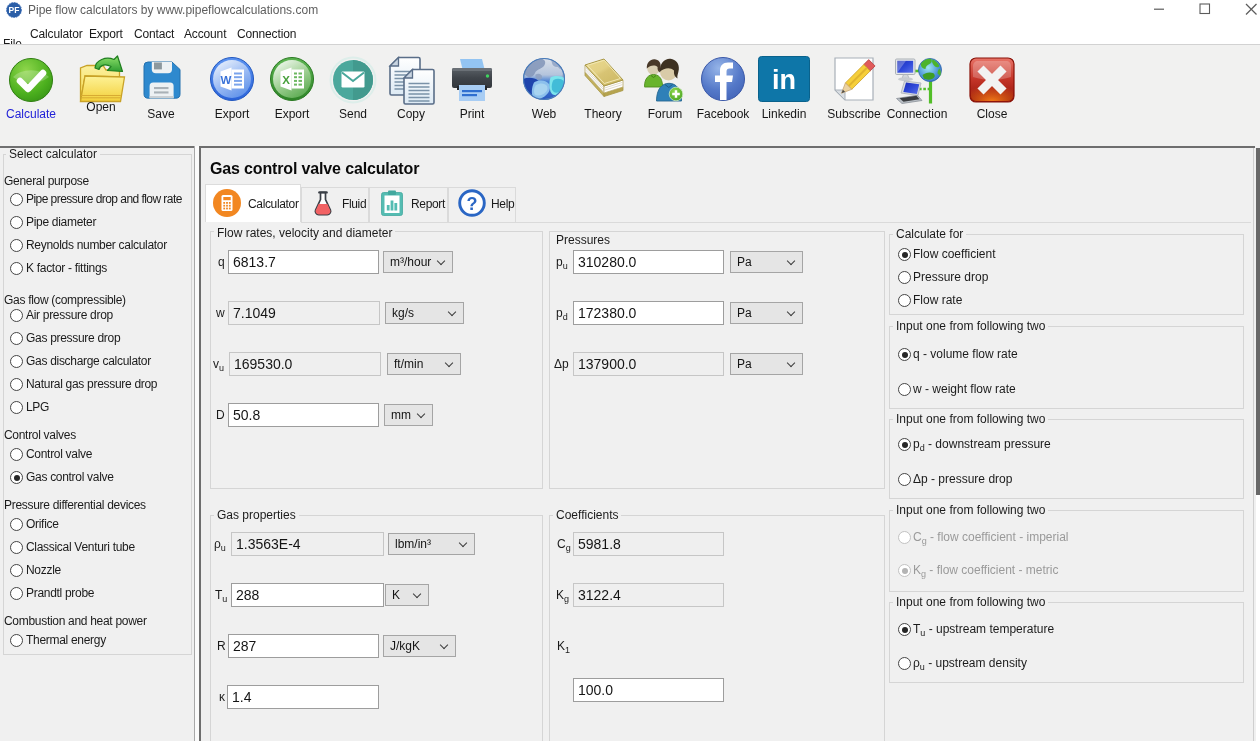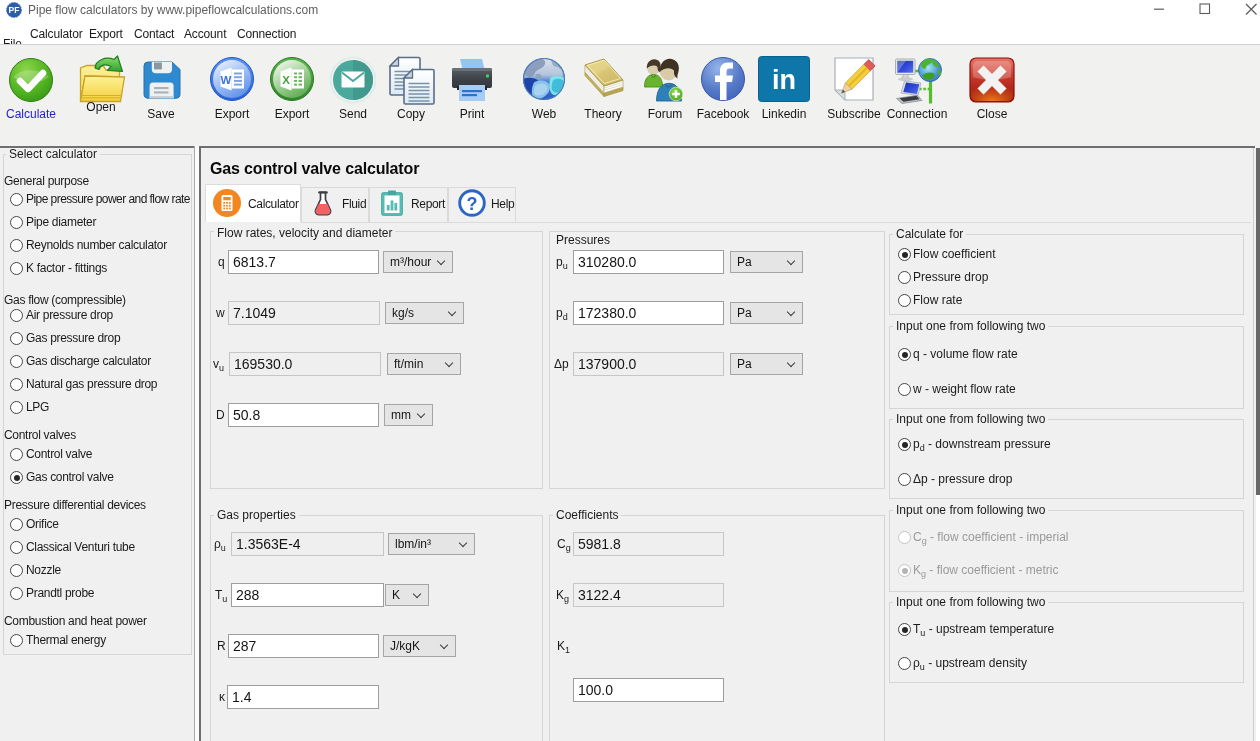--- a/index.html
+++ b/index.html
@@ -369,21 +369,21 @@
 <div class="abs" style="left:1252.5px;top:148px;width:1px;height:593px;background:#cfcfcf;"></div>
 
 <div class="abs" style="left:1255.5px;top:148px;width:4.5px;height:593px;background:#ffffff;"></div>
 <div class="abs" style="left:1255.5px;top:148px;width:4.5px;height:347px;background:#686868;"></div>
 
 <div id="sidebar">
   <div class="fs" style="left:3px;top:154px;width:187px;height:499px;"></div>
   <div class="leg" style="left:6px;top:148px;">Select calculator</div>
   <div class="lbl" style="left:4px;top:173px;letter-spacing:-0.3px;">General purpose</div>
   <span class="rad" style="left:10px;top:193px;"></span>
-      <div class="lbl" style="left:26px;top:191px;letter-spacing:-0.55px;">Pipe pressure power and flow rate</div>
+      <div class="lbl" style="left:26px;top:191px;letter-spacing:-0.55px;">Pipe pressure drop and flow rate</div>
   <span class="rad" style="left:10px;top:216px;"></span>
       <div class="lbl" style="left:26px;top:214px;letter-spacing:-0.3px;">Pipe diameter</div>
   <span class="rad" style="left:10px;top:239px;"></span>
       <div class="lbl" style="left:26px;top:237px;letter-spacing:-0.3px;">Reynolds number calculator</div>
   <span class="rad" style="left:10px;top:262px;"></span>
       <div class="lbl" style="left:26px;top:260px;letter-spacing:-0.3px;">K factor - fittings</div>
   <div class="lbl" style="left:4px;top:292px;letter-spacing:-0.3px;">Gas flow (compressible)</div>
   <span class="rad" style="left:10px;top:309px;"></span>
       <div class="lbl" style="left:26px;top:307px;letter-spacing:-0.3px;">Air pressure drop</div>
   <span class="rad" style="left:10px;top:332px;"></span>

